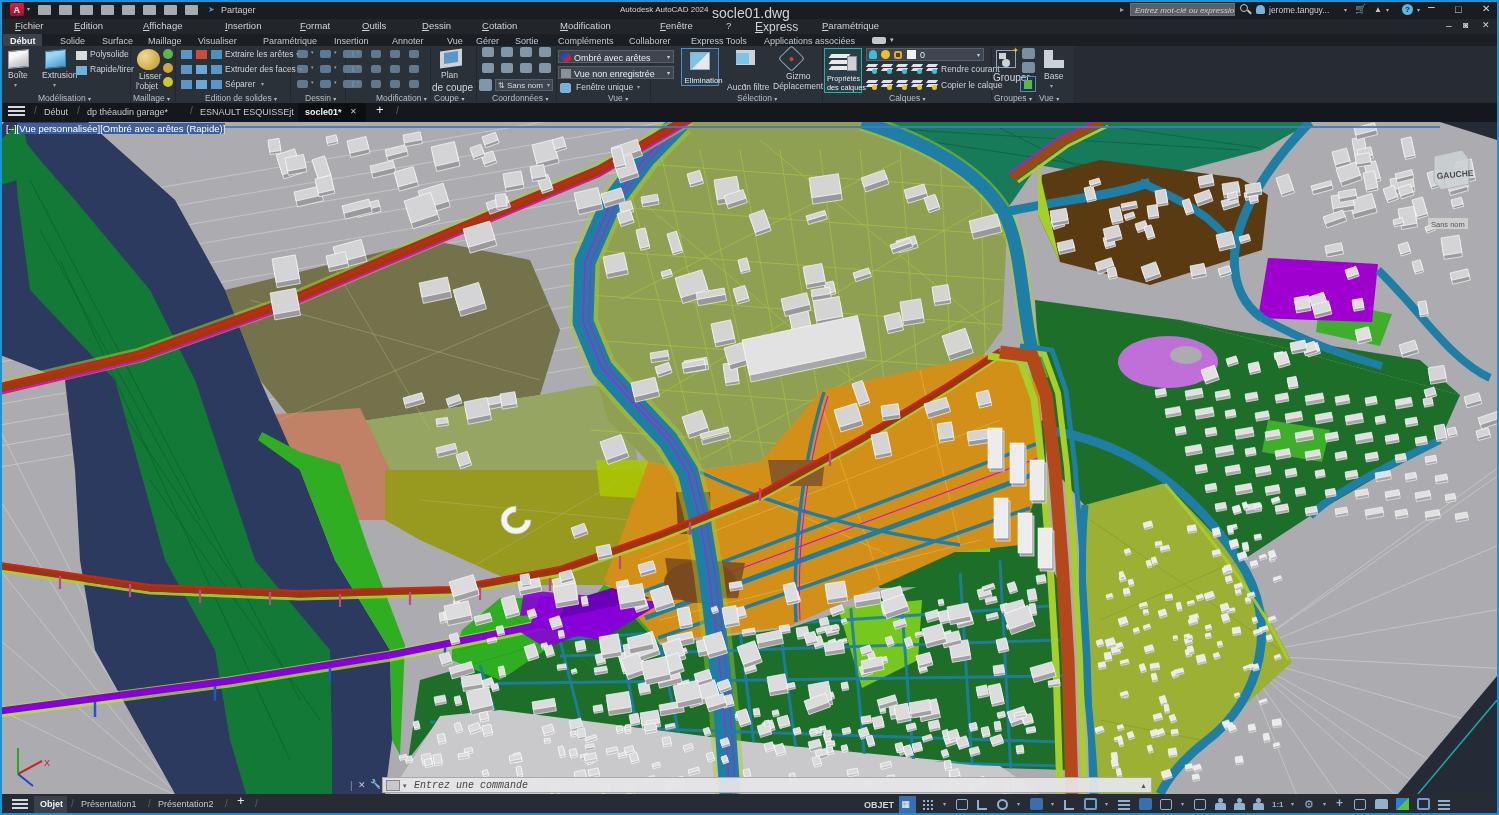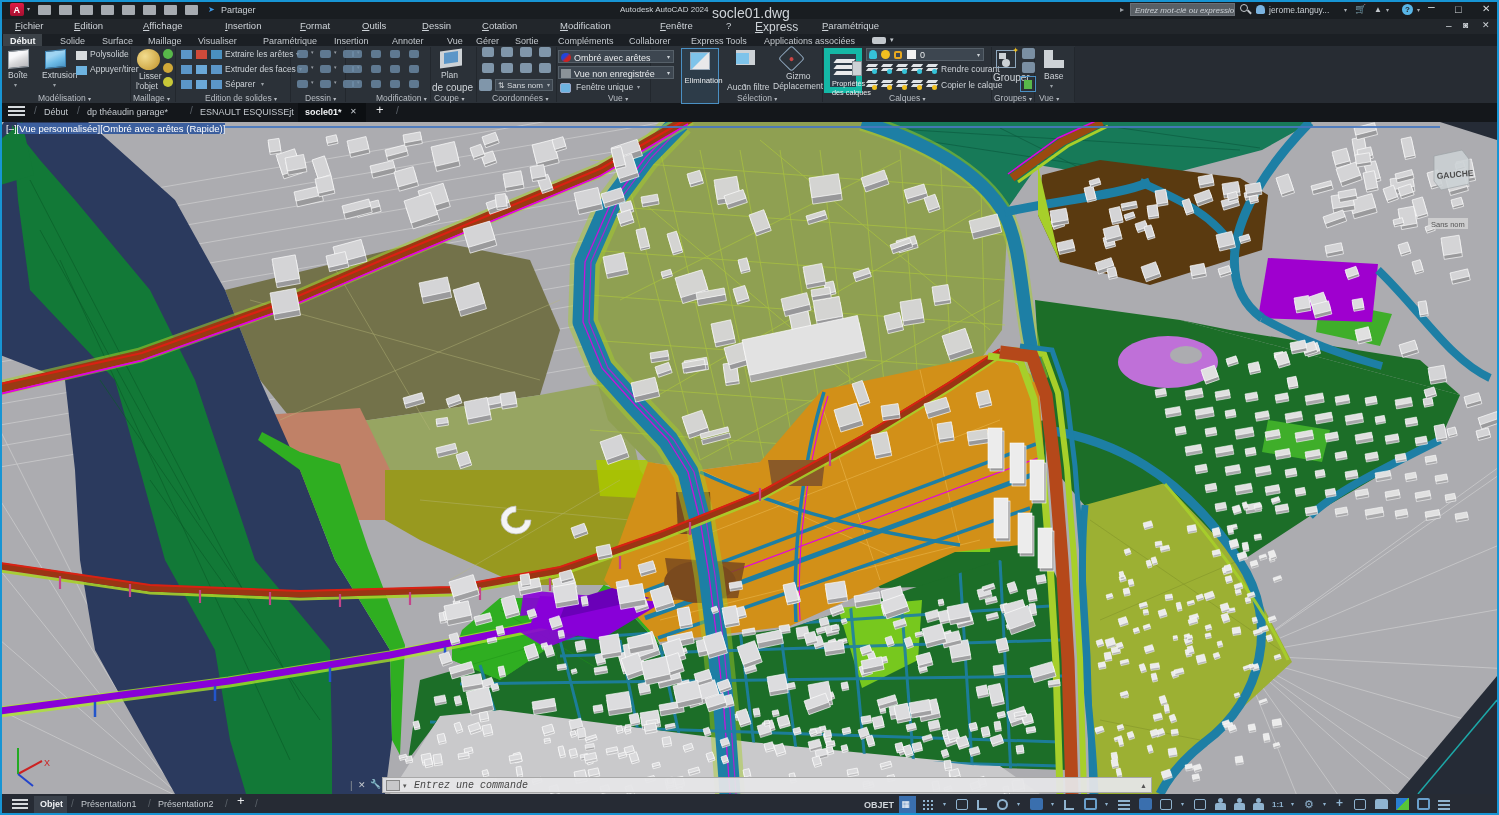--- a/index.html
+++ b/index.html
@@ -3028,21 +3028,21 @@
 <div style="position:absolute;left:1039px;top:94px;font-size:8.5px;color:#b9bec4;font-weight:normal;white-space:nowrap;">Vue <span style="font-size:6px">▾</span></div>
 <div style="position:absolute;left:8px;top:50px;width:21px;height:18px;background:linear-gradient(160deg,#f8f8fa 30%,#d8d8da 60%,#b8b8bc 100%);border:1px solid #98a0a8;transform:skewY(-6deg)"></div>
 <div style="position:absolute;left:45px;top:50px;width:21px;height:18px;background:linear-gradient(160deg,#9ed4f2 30%,#6fbde8 60%,#4a96c8 100%);border:1px solid #3f85b5;transform:skewY(-6deg)"></div>
 <div style="position:absolute;left:8px;top:71px;font-size:8.5px;color:#ced3d8;font-weight:normal;white-space:nowrap;">Boîte</div>
 <div style="position:absolute;left:14px;top:82px;font-size:6px;color:#9aa0a6;font-weight:normal;white-space:nowrap;">▾</div>
 <div style="position:absolute;left:42px;top:71px;font-size:8.5px;color:#ced3d8;font-weight:normal;white-space:nowrap;">Extrusion</div>
 <div style="position:absolute;left:53px;top:82px;font-size:6px;color:#9aa0a6;font-weight:normal;white-space:nowrap;">▾</div>
 <div style="position:absolute;left:76px;top:51px;width:11px;height:9px;background:#d8dcde"></div>
 <div style="position:absolute;left:90px;top:50px;font-size:8.5px;color:#ced3d8;font-weight:normal;white-space:nowrap;">Polysolide</div>
 <div style="position:absolute;left:76px;top:66px;width:11px;height:9px;background:#6db3e0"></div>
-<div style="position:absolute;left:90px;top:65px;font-size:8.5px;color:#ced3d8;font-weight:normal;white-space:nowrap;">Appuyer/tirer</div>
+<div style="position:absolute;left:90px;top:65px;font-size:8.5px;color:#ced3d8;font-weight:normal;white-space:nowrap;">Rapide/tirer</div>
 <div style="position:absolute;left:137px;top:49px;width:23px;height:21px;background:radial-gradient(circle at 35% 35%,#f2dc8e,#c09228);border-radius:50%"></div>
 <div style="position:absolute;left:139px;top:72px;font-size:8.5px;color:#ced3d8;font-weight:normal;white-space:nowrap;">Lisser</div>
 <div style="position:absolute;left:136px;top:82px;font-size:8.5px;color:#ced3d8;font-weight:normal;white-space:nowrap;">l'objet</div>
 <div style="position:absolute;left:163px;top:49px;width:10px;height:10px;background:#58b84a;border-radius:50%"></div>
 <div style="position:absolute;left:163px;top:63px;width:10px;height:10px;background:#d0a838;border-radius:50%"></div>
 <div style="position:absolute;left:163px;top:77px;width:10px;height:10px;background:#c8c838;border-radius:50%"></div>
 <div style="position:absolute;left:181px;top:50px;width:11px;height:9px;background:#5b96c8"></div>
 <div style="position:absolute;left:196px;top:50px;width:11px;height:9px;background:#cf4a3a"></div>
 <div style="position:absolute;left:181px;top:65px;width:11px;height:9px;background:#5b96c8"></div>
 <div style="position:absolute;left:196px;top:65px;width:11px;height:9px;background:#6aa8d8"></div>
@@ -3111,36 +3111,36 @@
     <span style="position:absolute;right:3px;top:3px;font-size:6px;color:#cfd4d9">▾</span>
   </div>
 <div style="position:absolute;left:558px;top:66px;width:116px;height:13px;background:#3d4650;border:1px solid #566069">
     <span style="position:absolute;left:2px;top:1.5px;width:10px;height:9px;background:#8a9298"></span>
     <span style="position:absolute;left:15px;top:1.5px;font-size:9px;color:#e8eaec">Vue non enregistrée</span>
     <span style="position:absolute;right:3px;top:3px;font-size:6px;color:#cfd4d9">▾</span>
   </div>
 <div style="position:absolute;left:560px;top:83px;width:11px;height:10px;background:#6db3e0;border-radius:2px;border:1px solid #9ac"></div>
 <div style="position:absolute;left:576px;top:83px;font-size:8.5px;color:#ced3d8;font-weight:normal;white-space:nowrap;">Fenêtre unique</div>
 <div style="position:absolute;left:637px;top:84px;font-size:6px;color:#9aa0a6;font-weight:normal;white-space:nowrap;">▾</div>
-<div style="position:absolute;left:681px;top:48px;width:38px;height:56px;background:#2d3c49;border:1px solid #4a90c4">
+<div style="position:absolute;left:681px;top:48px;width:38px;height:38px;background:#2d3c49;border:1px solid #4a90c4">
     <div style="position:absolute;left:8px;top:3px;width:20px;height:18px;background:linear-gradient(135deg,#7ec3ea 49%,#e8e8ea 51%);border:1px solid #9ab"></div>
     <span style="position:absolute;left:2.5px;top:28px;font-size:7.8px;color:#e8eaec">Elimination</span>
   </div>
 <div style="position:absolute;left:736px;top:50px;width:19px;height:15px;background:#cdd2d6">
     <div style="position:absolute;left:0;top:3px;width:13px;height:11px;background:#7ec3ea"></div>
   </div>
 <div style="position:absolute;left:727px;top:72px;font-size:8.5px;color:#ced3d8;font-weight:normal;white-space:nowrap;margin-top:11px;">Aucun filtre</div>
 <div style="position:absolute;left:743px;top:82px;font-size:6px;color:#9aa0a6;font-weight:normal;white-space:nowrap;">▾</div>
 <div style="position:absolute;left:782px;top:49px;width:19px;height:19px;border:1.5px solid #8fa8be;transform:rotate(45deg);border-radius:3px">
     <div style="position:absolute;left:6.5px;top:6.5px;width:4px;height:4px;background:#cc4444;border-radius:50%"></div>
   </div>
 <div style="position:absolute;left:786px;top:72px;font-size:8.5px;color:#ced3d8;font-weight:normal;white-space:nowrap;">Gizmo</div>
 <div style="position:absolute;left:773px;top:82px;font-size:8.5px;color:#ced3d8;font-weight:normal;white-space:nowrap;">Déplacement</div>
 <div style="position:absolute;left:824px;top:82px;font-size:6px;color:#9aa0a6;font-weight:normal;white-space:nowrap;">▾</div>
-<div style="position:absolute;left:824px;top:48px;width:38px;height:45px;background:#2d3c49;border:6px solid #14b8a6">
+<div style="position:absolute;left:824px;top:48px;width:38px;height:45px;background:#2d3c49;border:1px solid #14b8a6">
     <div style="position:absolute;left:5px;top:5px;width:19px;height:4px;background:#e8eaec;transform:skewX(-38deg)"></div>
     <div style="position:absolute;left:5px;top:11px;width:19px;height:4px;background:#e8eaec;transform:skewX(-38deg)"></div>
     <div style="position:absolute;left:5px;top:17px;width:19px;height:4px;background:#e8eaec;transform:skewX(-38deg)"></div>
     <div style="position:absolute;left:22px;top:7px;width:10px;height:15px;background:#cdd2d6;border:1px solid #8a9298"></div>
     <span style="position:absolute;left:2px;top:25px;font-size:7.3px;color:#e8eaec;line-height:1.25;white-space:nowrap">Propriétés<br>des calques</span>
   </div>
 <div style="position:absolute;left:866px;top:48px;width:118px;height:13px;background:#3d4650;border:1px solid #566069">
     <span style="position:absolute;left:2px;top:1px;width:8px;height:9px;background:#35c2d8;border-radius:50% 50% 20% 20%"></span>
     <span style="position:absolute;left:14px;top:1px;width:9px;height:9px;background:#f0c020;border-radius:50%"></span>
     <span style="position:absolute;left:27px;top:1.5px;width:8px;height:8px;border:2px solid #e8a820;border-radius:2px"></span>

